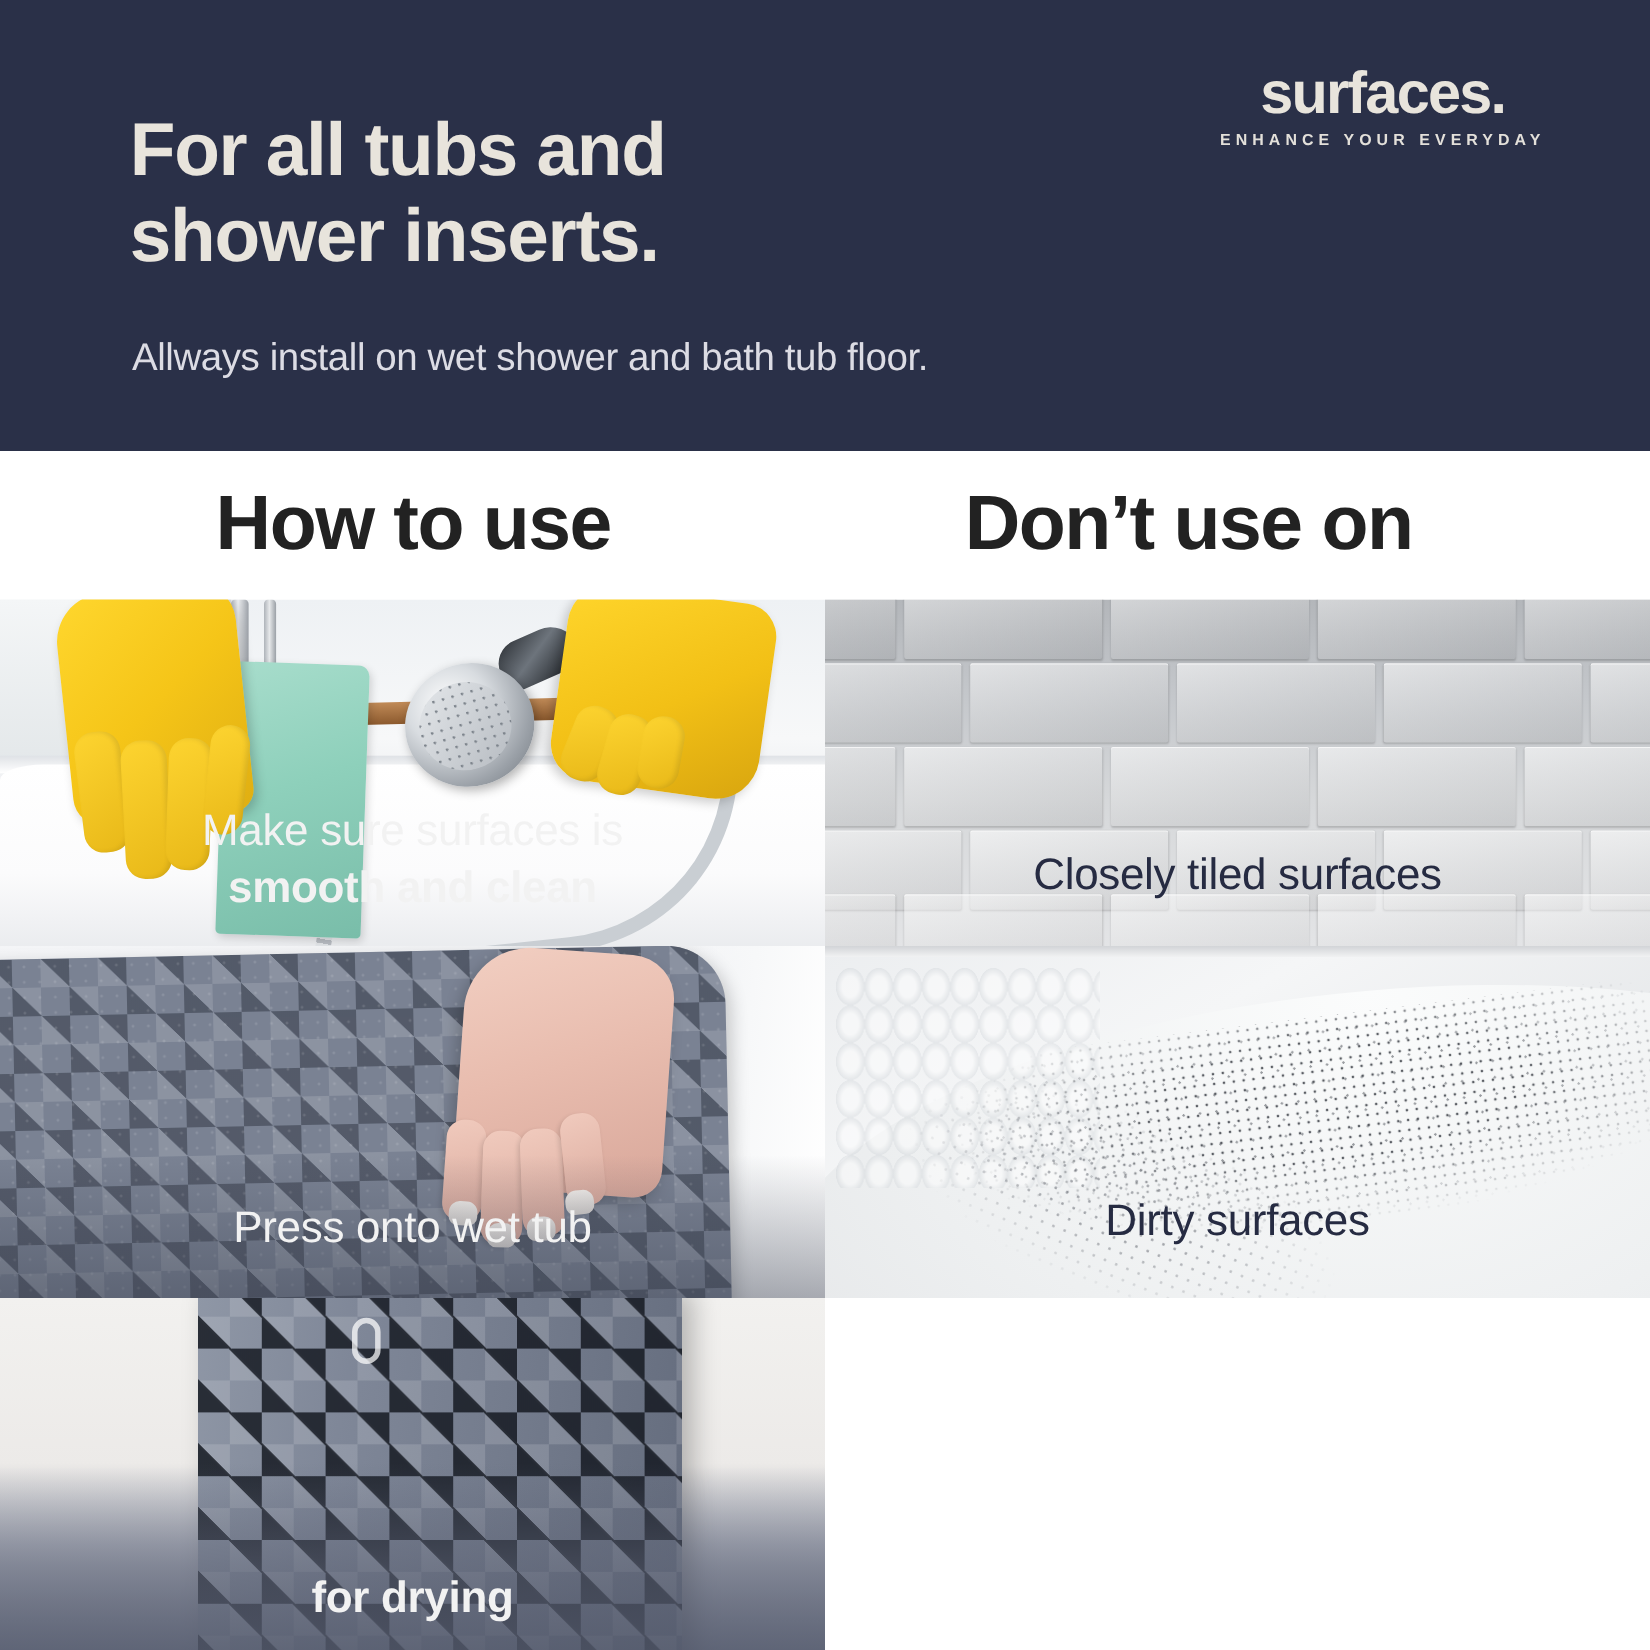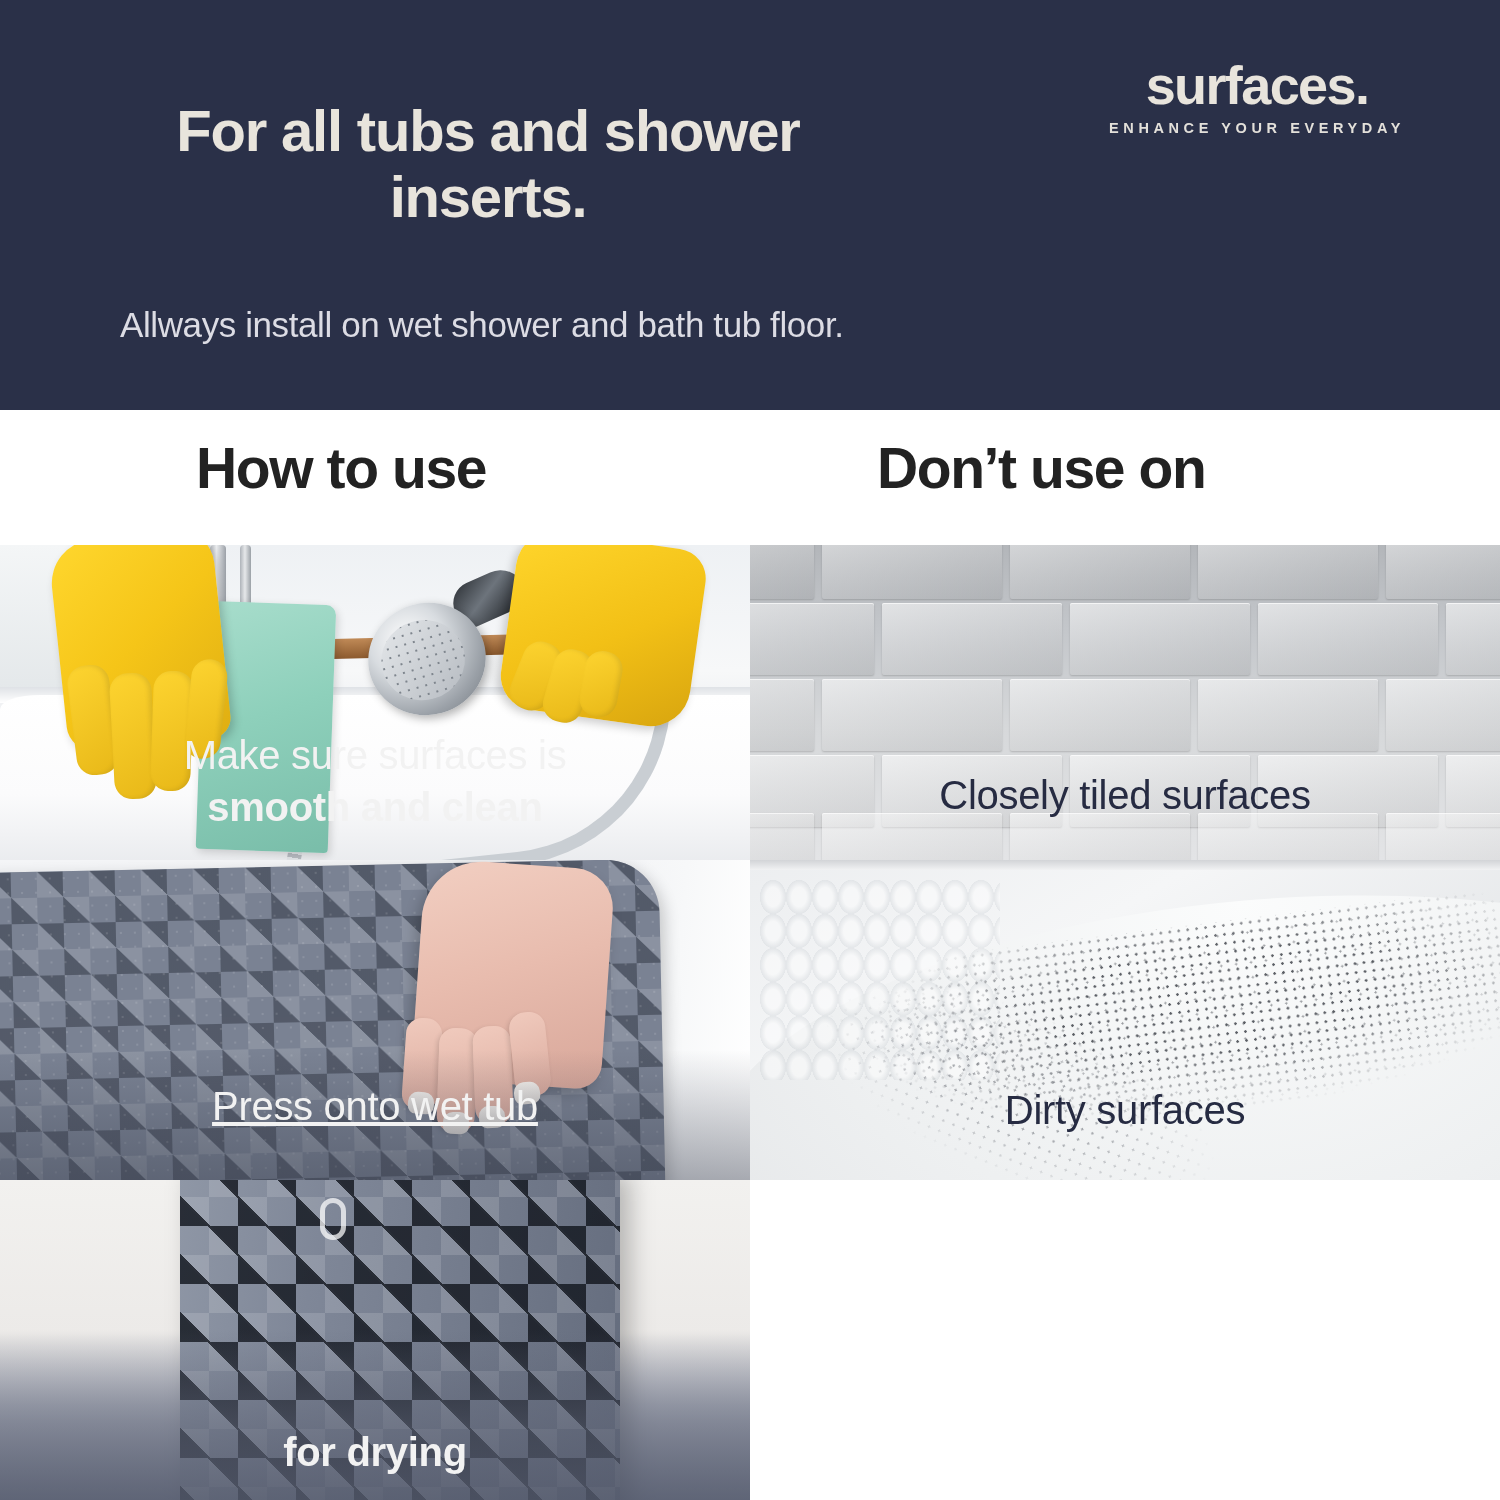--- a/index.html
+++ b/index.html
@@ -12,28 +12,27 @@
 
   
   .header {
     position:relative;
     height:410px;
     background:#2a3048;
     overflow:hidden;
   }
   .headline {
     position:absolute;
-    left:128px; top:98px;
+    left:118px; top:98px;
     width:720px;
     color:#e8e4dc;
-    font-size:58px;
+    font-size:68px;
     font-weight:bold;
     line-height:1.14;
     letter-spacing:-1.2px;
-    text-align:center;
   }
   .subline {
     position:absolute;
     left:120px; top:305px;
     color:#dcdce4;
     font-size:35px;
     font-weight:400;
     letter-spacing:-0.4px;
   }
   .logo-wrap {
@@ -61,21 +60,21 @@
   
   .titles {
     position:relative;
     height:135px;
     background:#ffffff;
   }
   .sec-title {
     position:absolute;
     top:25px;
     color:#222222;
-    font-size:57px;
+    font-size:70px;
     font-weight:bold;
     letter-spacing:-1.4px;
     white-space:nowrap;
   }
   .sec-title.left  { left:196px; }
   .sec-title.right { left:877px; }
 
   
   .grid {
     position:relative;
@@ -501,21 +500,21 @@
         <div class="hfinger p2-hf1"></div>
         <div class="hfinger p2-hf2"></div>
         <div class="hfinger p2-hf3"></div>
         <div class="hfinger p2-hf4"></div>
         <div class="nail p2-n1"></div>
         <div class="nail p2-n2"></div>
         <div class="nail p2-n3"></div>
         <div class="nail p2-n4"></div>
         <div class="p2-shade"></div>
       </div>
-      <div class="caption light" style="top:222px;text-decoration:underline;">Press onto wet tub</div>
+      <div class="caption light" style="top:232px;">Press onto wet tub</div>
     </div>
 
     <div class="panel">
       <div class="scene">
         <div class="p5-bg"></div>
         <div class="p5-topline"></div>
         <div class="p5-basin"></div>
         <div class="p5-drops"></div>
         <div class="p5-grime"></div>
         <div class="p5-grime2"></div>

